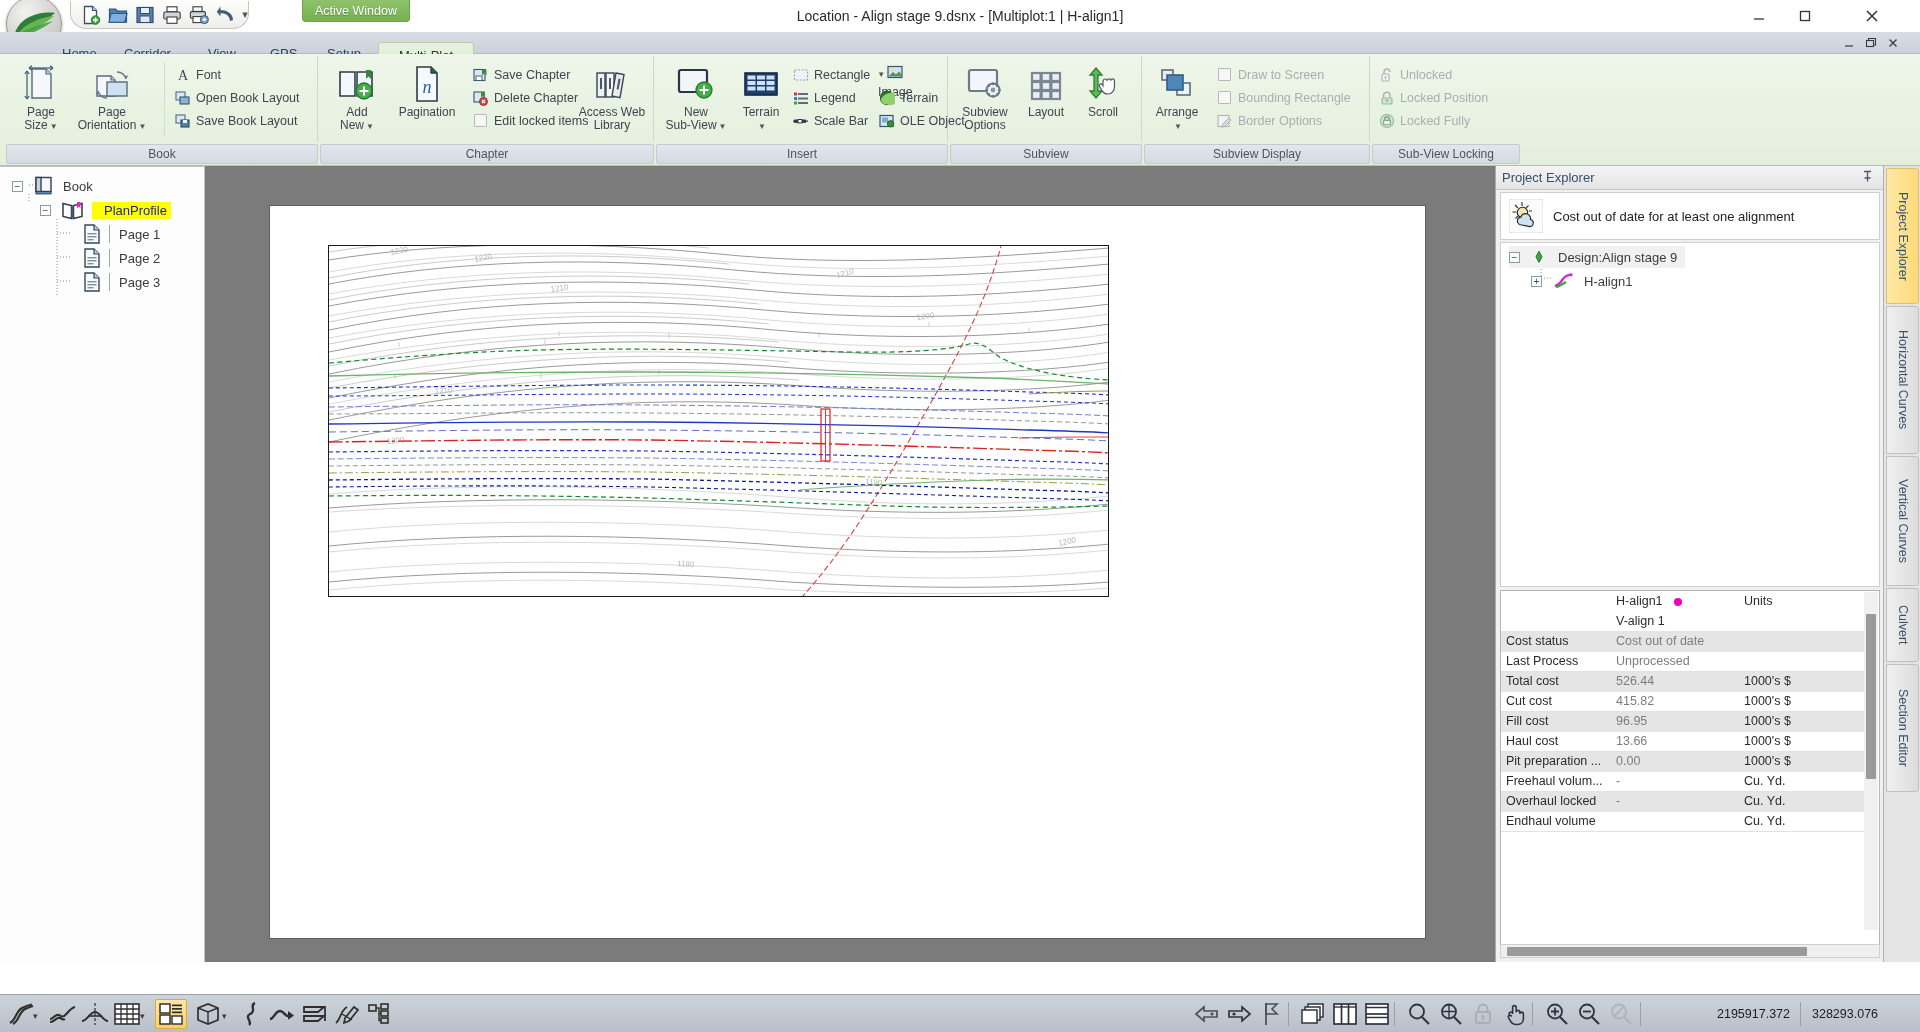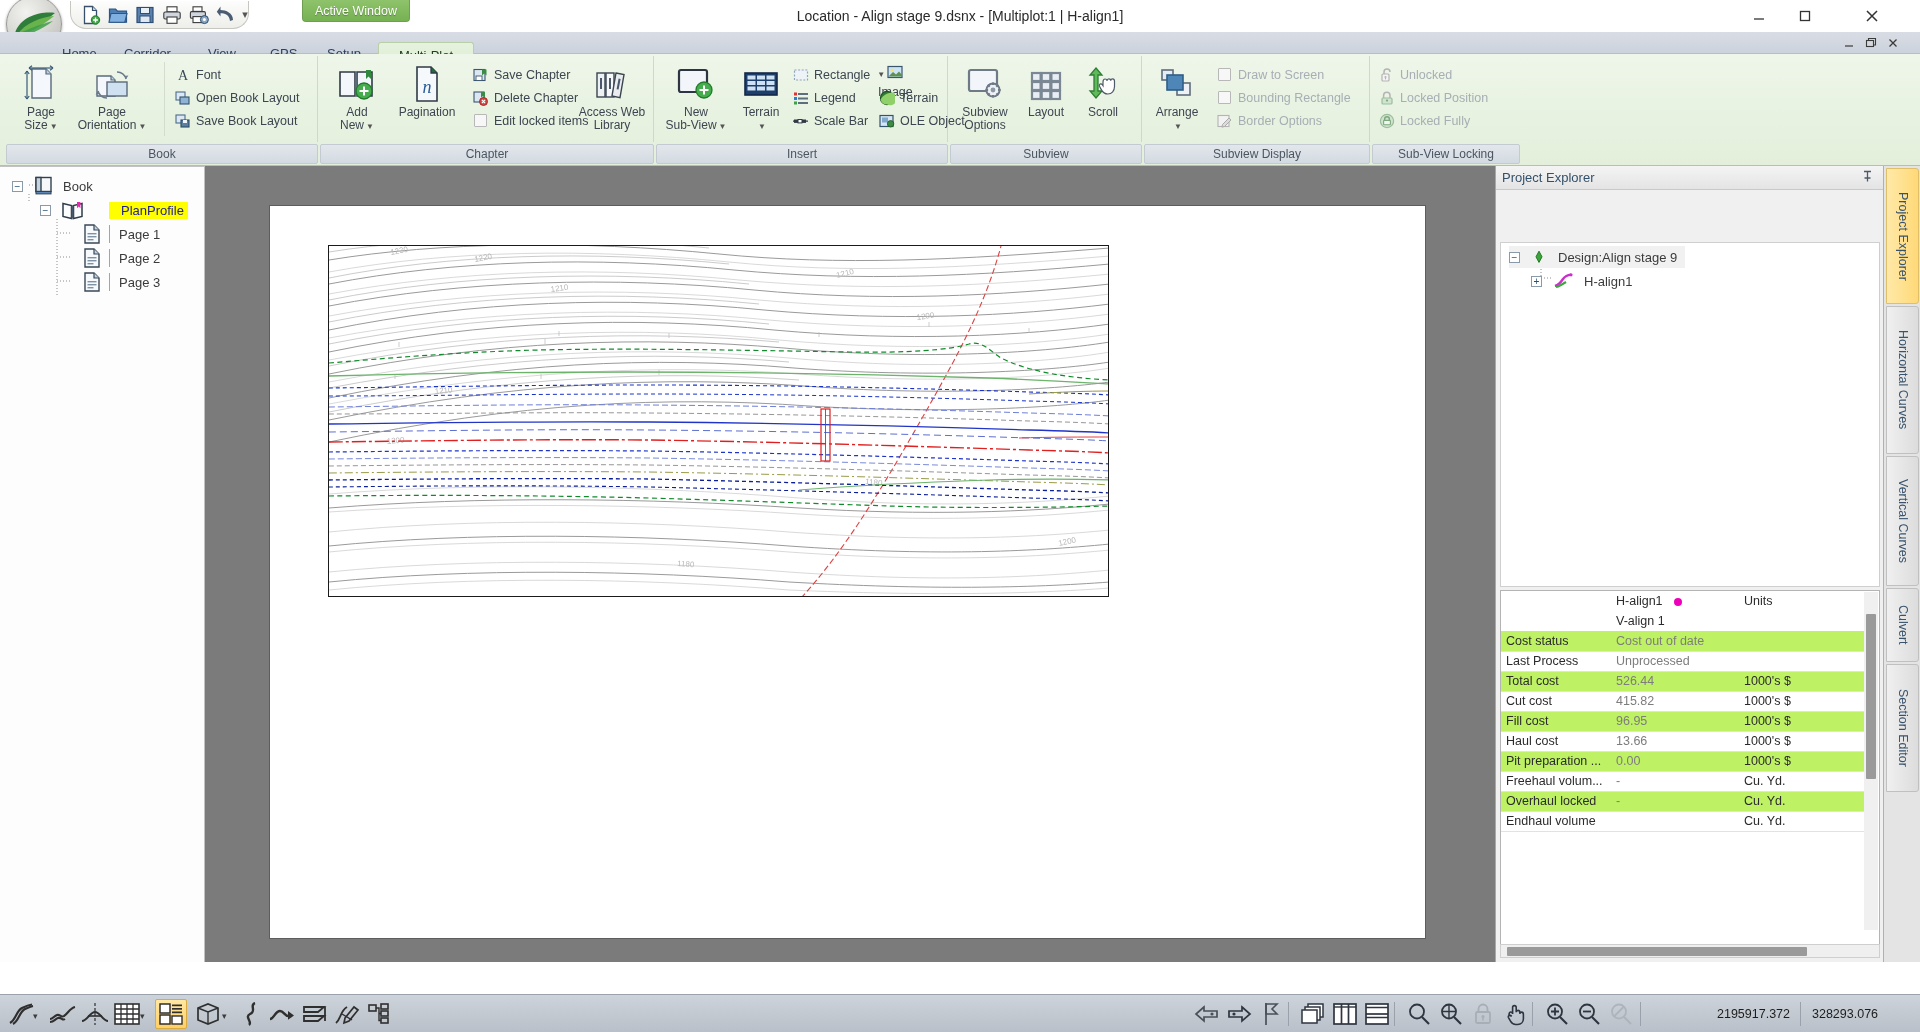--- a/index.html
+++ b/index.html
@@ -184,21 +184,21 @@
   #pe-table {
     position:absolute; left:4px; top:424px; width:380px; height:360px;
     background:#ffffff; border:1px solid #b4b4b4; overflow:hidden;
   }
   table.grid { border-collapse:collapse; width:366px; table-layout:fixed; font-size:12.5px; }
   table.grid td { height:20px; padding:0 5px; border-bottom:1px solid #e2e2e2;
                   white-space:nowrap; overflow:hidden; text-overflow:ellipsis; }
   td.c0 { width:110px; color:#2b2b2b; }
   td.c1 { width:128px; color:#7d7d7d; }
   td.c2 { width:128px; color:#2b2b2b; }
-  tr.alt td { background:#bef264; }
+  tr.alt td { background:#e5e5e5; }
   tr.hdr td { background:#ffffff; color:#2b2b2b; border-bottom:none; }
   #tbl-vscroll {
     position:absolute; right:1px; top:1px; width:14px; height:338px; background:#f0f0f0;
   }
   #tbl-vthumb { position:absolute; left:2px; top:22px; width:10px; height:165px; background:#9a9a9a; border-radius:1px; }
   #tbl-hscroll {
     position:absolute; left:4px; bottom:4px; width:380px; height:14px; background:#efefef;
     border:1px solid #cfcfcf;
   }
   #tbl-hthumb { position:absolute; left:6px; top:2px; width:300px; height:9px; background:#9a9a9a; border-radius:1px; }
@@ -768,21 +768,21 @@
   <div class="tnode" style="left:40px; top:32px;">
     <span class="tbox">−</span>
     <span style="margin-left:6px;">
       <svg width="24" height="22" viewBox="0 0 24 22">
           <path d="M2 4.5l8.5 2v13L2 17.5z" fill="#fbfcfd" stroke="#2e3b48" stroke-width="1.5"></path>
           <path d="M21 4.5l-8.5 2v13l8.5-2z" fill="#fbfcfd" stroke="#2e3b48" stroke-width="1.5"></path>
           <path d="M10.5 6.5h2v13h-2z" fill="#4a5a6a"></path>
           <path d="M16 3h3.4v6.2L17.7 7.5 16 9.2z" fill="#ef23b2"></path>
         </svg>
     </span>
-    <span class="hl" style="margin-left:20px;padding-left:12px;">PlanProfile</span>
+    <span class="hl" style="margin-left:3px;padding-left:12px;">PlanProfile</span>
   </div>
 
   <div class="tnode" style="left:82px; top:56px;">
     <span>
       <svg width="21" height="22" viewBox="0 0 21 22">
           <path d="M3 2h9l5 5v13H3z" fill="#f7fafc" stroke="#3a4856" stroke-width="1.4"></path>
           <path d="M12 2v5h5" fill="#bcd2e8" stroke="#3a4856" stroke-width="1.2"></path>
           <g fill="#7f92a5">
             <rect x="5.5" y="10" width="9" height="1.4"></rect>
             <rect x="5.5" y="13" width="9" height="1.4"></rect>
@@ -945,20 +945,34 @@
 
   <div id="pe-header">
     <span>Project Explorer</span>
     <span id="pe-pin">
       <svg width="13" height="13" viewBox="0 0 13 13">
           <path d="M3 1.5h7M6.5 2v6M3.5 8h6M6.5 8v3.5" stroke="#4a5a6a" stroke-width="1.3" fill="none"></path>
         </svg>
     </span>
   </div>
 
+  <div id="pe-status">
+    <span>
+      <svg width="34" height="34" viewBox="0 0 34 34">
+        <rect width="34" height="34" rx="3" fill="#fbfbfb" stroke="#dcdcdc"></rect>
+        <g stroke="#2a2a2a" stroke-width="1.1">
+          <path d="M13 3v4M13 21v3M3.5 13h4M20 12h3"></path>
+          <path d="M6 6l3 3M18.5 18.5l2 2M19.5 6.5l-2.6 2.6M6.5 19.5l2.6-2.6"></path>
+        </g>
+        <circle cx="13.5" cy="13.5" r="5.2" fill="#f6e3ae" stroke="#2a2a2a" stroke-width="1.1"></circle>
+        <path d="M13 26c-2.6 0-4.6-1.8-4.6-4 0-2 1.5-3.6 3.5-3.9.6-2 2.5-3.4 4.7-3.4 2.8 0 5 2.2 5 4.9 0 .3 0 .6-.1.9 1.6.4 2.8 1.8 2.8 3.5 0 2-1.7 3.6-3.8 3.6z" fill="#cfe2f2" stroke="#2a2a2a" stroke-width="1.2"></path>
+      </svg>
+    </span>
+    <span style="font-size:13px;color:#222;">Cost out of date for at least one alignment</span>
+  </div>
 
   <div id="pe-tree">
     <svg style="position:absolute;left:0;top:0;" width="380" height="70">
       <path d="M19 13 H 30" stroke="#8d8d8d" stroke-dasharray="1 2" fill="none"></path>
       <path d="M40 20 V 35" stroke="#8d8d8d" stroke-dasharray="1 2" fill="none"></path>
       <path d="M40 35 H 52" stroke="#8d8d8d" stroke-dasharray="1 2" fill="none"></path>
     </svg>
 
     <div class="tnode" style="left:8px; top:3px; background:#f1f1f1; padding-right:8px;">
       <span class="tbox">−</span>

